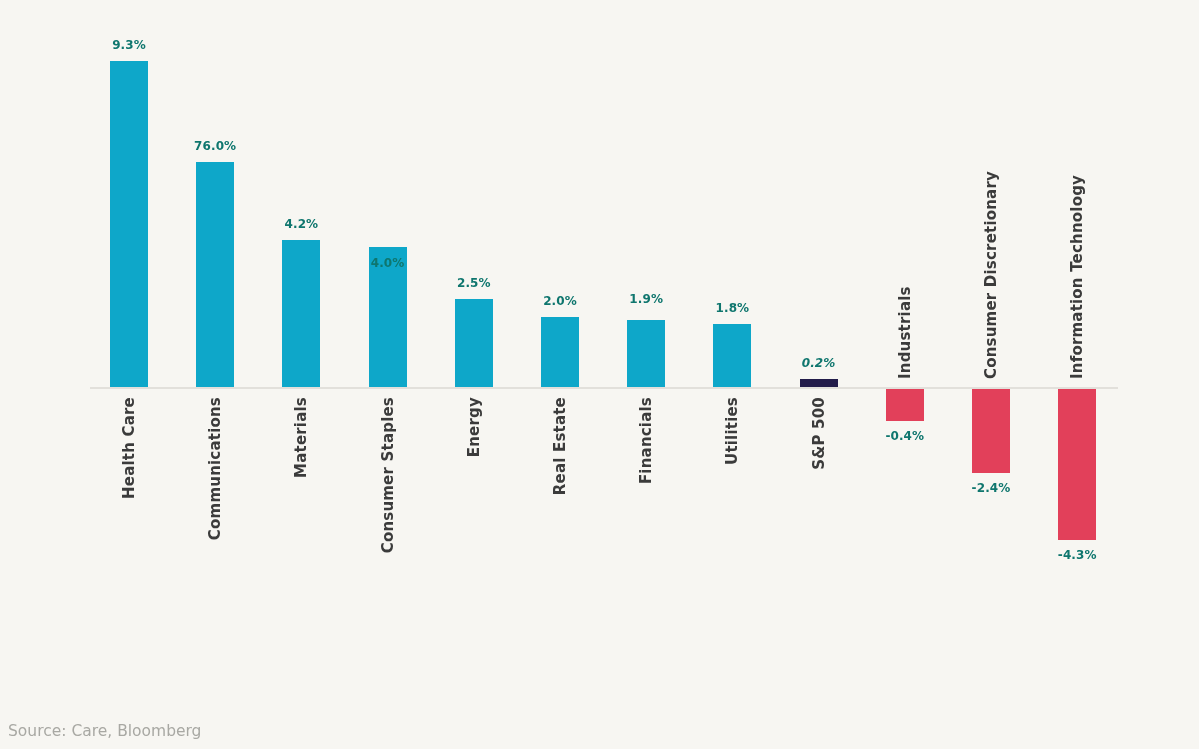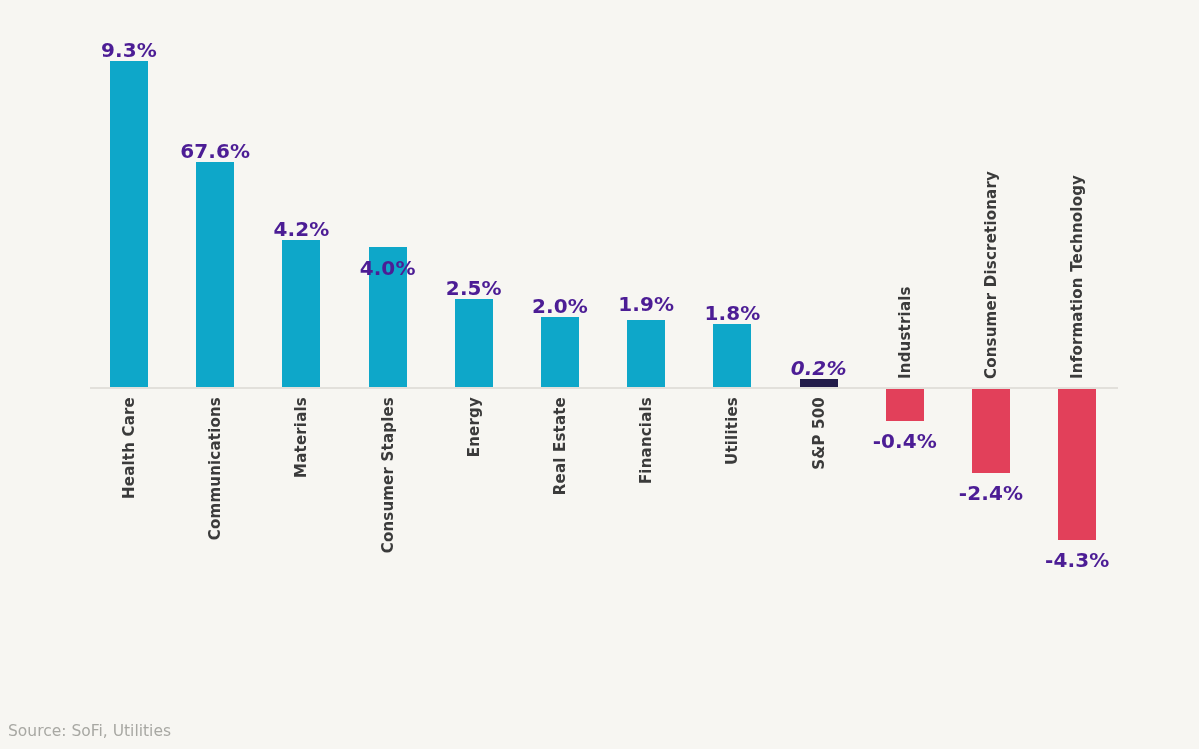--- a/index.html
+++ b/index.html
@@ -48,23 +48,23 @@
 
   .bar.positive { background: #0ea7c9; }
   .bar.negative { background: #e2405a; }
   .bar.benchmark { background: #221c4a; }
 
   .value-label {
     position: absolute;
     left: -60px;
     width: 120px;
     text-align: center;
-    font-size: 20px;
+    font-size: 12px;
     font-weight: bold;
-    color: #4c1d95;
+    color: #0f766e;
     letter-spacing: 0.1px;
     white-space: nowrap;
   }
 
   .cat-label {
     position: absolute;
     font-size: 15px;
     font-weight: bold;
     color: #3b3b3b;
     white-space: nowrap;
@@ -99,21 +99,21 @@
   <div id="zero-axis"></div>
 
   <div id="bars-layer">
       <div class="bar-group" style="left: 129px;">
         <div class="bar positive" style="top: 60.57px; height: 326.43px;"></div>
         <div class="value-label" style="top: 37.57px;">9.3%</div>
         <div class="cat-label below" style="left: 0px; top: 397px;">Health Care</div>
       </div>
       <div class="bar-group" style="left: 215.2px;">
         <div class="bar positive" style="top: 162.36px; height: 224.64px;"></div>
-        <div class="value-label" style="top: 139.36px;">67.6%</div>
+        <div class="value-label" style="top: 139.36px;">76.0%</div>
         <div class="cat-label below" style="left: 0px; top: 397px;">Communications</div>
       </div>
       <div class="bar-group" style="left: 301.4px;">
         <div class="bar positive" style="top: 239.58px; height: 147.42px;"></div>
         <div class="value-label" style="top: 216.58px;">4.2%</div>
         <div class="cat-label below" style="left: 0px; top: 397px;">Materials</div>
       </div>
       <div class="bar-group" style="left: 387.6px;">
         <div class="bar positive" style="top: 246.6px; height: 140.4px;"></div>
         <div class="value-label" style="top: 223.6px; margin-top: 32px;">4.0%</div>
@@ -154,14 +154,14 @@
         <div class="value-label" style="top: 481.24px;">-2.4%</div>
         <div class="cat-label above" style="left: 0px; top: 379px;">Consumer Discretionary</div>
       </div>
       <div class="bar-group" style="left: 1077.2px;">
         <div class="bar negative" style="top: 389px; height: 150.93px;"></div>
         <div class="value-label" style="top: 547.93px;">-4.3%</div>
         <div class="cat-label above" style="left: 0px; top: 379px;">Information Technology</div>
       </div>
     </div>
 
-  <div id="source-note">Source: SoFi, Utilities</div>
+  <div id="source-note">Source: Care, Bloomberg</div>
 </div>
 
 </body></html>

